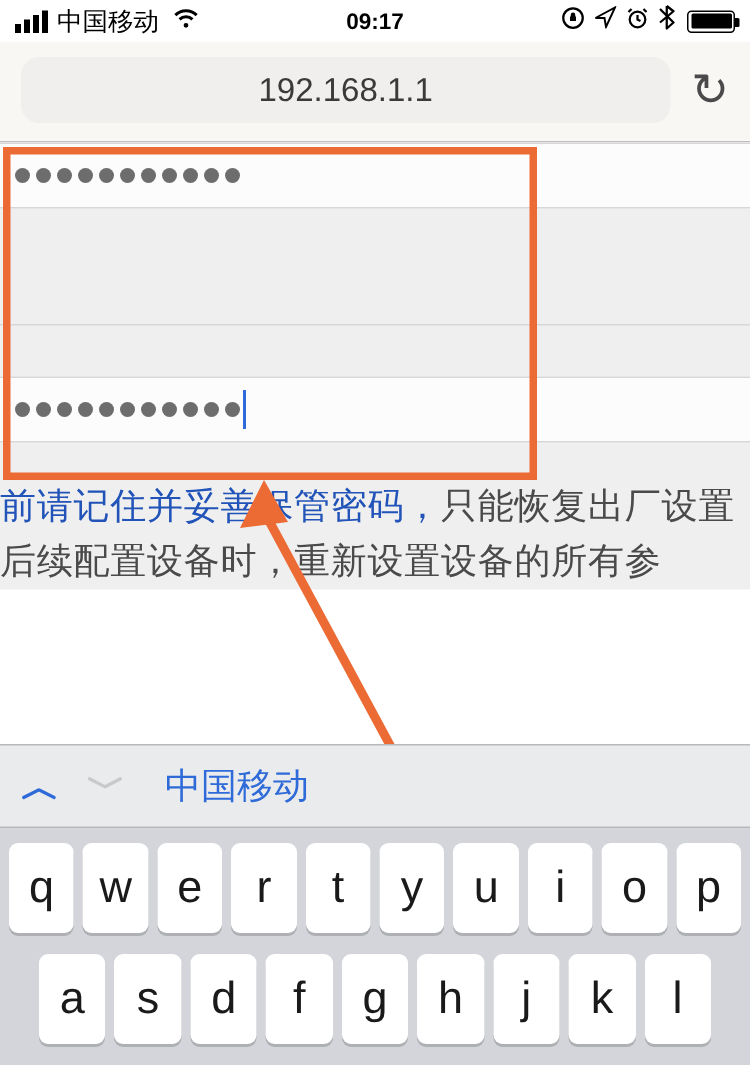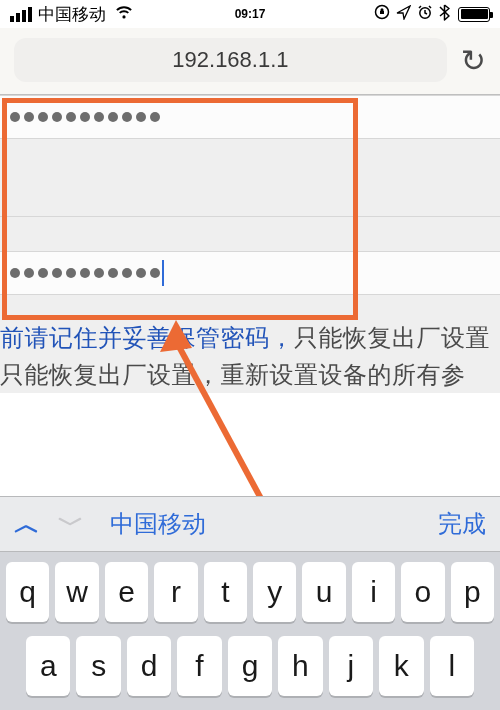--- a/index.html
+++ b/index.html
@@ -10,21 +10,21 @@
   .status-bar { height: 28px; display: flex; align-items: center; padding: 0 10px; font-size: 17px; font-weight: 500; color: #000; }
   .status-left { display:flex; align-items:center; gap:4px; }
   .signal-bars { display:flex; align-items:flex-end; gap:2px; }
   .signal-bars span { width:4px; background:#000; display:inline-block; }
   .signal-bars span:nth-child(1){height:6px;}
   .signal-bars span:nth-child(2){height:9px;}
   .signal-bars span:nth-child(3){height:12px;}
   .signal-bars span:nth-child(4){height:15px;}
   .carrier { font-size:17px; margin-left:2px;}
   .wifi { margin-left:4px; font-size:18px;}
-  .status-time { position:absolute; left:50%; transform:translateX(-50%); font-size:12px; font-weight:600;}
+  .status-time { position:absolute; left:50%; transform:translateX(-50%); font-size:15px; font-weight:600;}
   .status-right { margin-left:auto; display:flex; align-items:center; gap:6px; font-size:16px;}
   .battery { width:32px; height:15px; border:1.5px solid #000; border-radius:3px; position:relative; margin-left:2px;}
   .battery::after { content:""; position:absolute; right:-4px; top:4px; width:3px; height:6px; background:#000; border-radius:0 1px 1px 0;}
   .battery .level { position:absolute; inset:1.5px; background:#000; border-radius:1px;}
 
   
   .url-bar-wrap { background:#f8f7f4; border-bottom:1px solid #bfbfbf; padding:10px 14px 12px; display:flex; align-items:center; gap:14px;}
   .url-field { flex:1; background:#f0efed; border-radius:12px; height:44px; display:flex; align-items:center; justify-content:center; font-size:22px; color:#3a3a3a; }
   .reload { font-size:30px; color:#4a4a4a; cursor:pointer; }
 
@@ -145,35 +145,34 @@
           <i></i>
           <i></i>
           <i></i>
           <i></i>
         </div>
       <div class="caret"></div>
     </div>
   </div>
   <div class="hint">
     <span class="strong">前请记住并妥善保管密码，</span><span>只能恢复出厂设置</span><br>
-    <span>只能恢复出厂设置，重新设置设备的所有参</span>
+    <span>后续配置设备时，重新设置设备的所有参</span>
   </div>
 </div>
 
 <div class="annot-box"></div>
 <svg class="arrow" viewBox="0 0 300 400">
   <line x1="26" y1="25" x2="225" y2="394" stroke="#ec6a34" stroke-width="6"></line>
   <polygon points="26,4 10,36 42,32" fill="#ec6a34"></polygon>
 </svg>
 
 <div class="kb-accessory" style="position:absolute; left:0; right:0; top:496px;">
   <span class="chev up">︿</span>
   <span class="chev">﹀</span>
   <span class="suggest">中国移动</span>
-  <span class="done">完成</span>
 </div>
 
 <div class="keyboard" style="position:absolute; left:0; right:0; top:552px; bottom:0;">
   <div class="krow r1" id="krow1">
       <div class="key">q</div>
       <div class="key">w</div>
       <div class="key">e</div>
       <div class="key">r</div>
       <div class="key">t</div>
       <div class="key">y</div>

